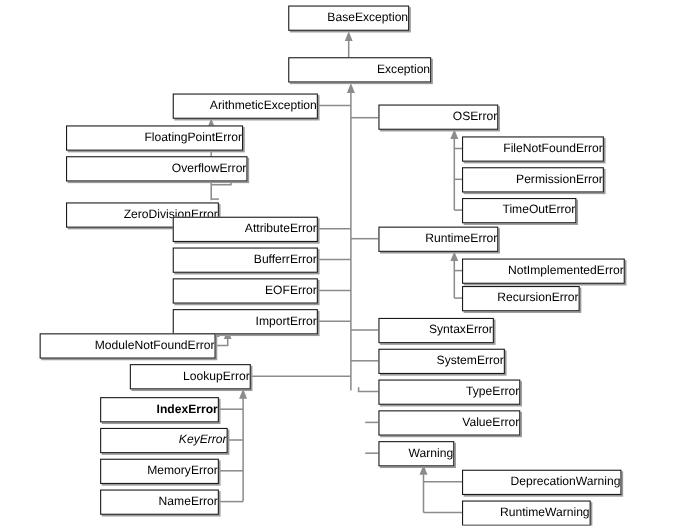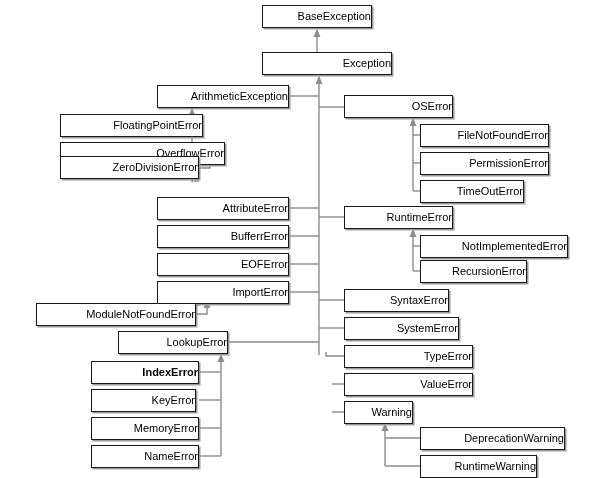--- a/index.html
+++ b/index.html
@@ -82,31 +82,31 @@
       <path d="M420,438 L385,438"></path>
       <path d="M420,466 L385,466"></path>
 
       <path d="M196,314 L207,314 L207,304" marker-end="url(#arrow)"></path>
     </g>
   </svg>
   <div id="nodes">
       <div class="node" style="left: 262px; top: 5px; width: 110px;"><span>BaseException</span></div>
       <div class="node" style="left: 262px; top: 52px; width: 130px;"><span>Exception</span></div>
       <div class="node" style="left: 157px; top: 85px; width: 132px;"><span>ArithmeticException</span></div>
-      <div class="node" style="left: 60px; top: 114px; width: 143px;"><span>FloatingPointError</span></div>
+      <div class="node" style="left: 60px; top: 114px; width: 161px;"><span>FloatingPointError</span></div>
       <div class="node" style="left: 60px; top: 142px; width: 165px; padding-left: 20px;"><span>OverflowError</span></div>
-      <div class="node" style="left: 60px; top: 156px; width: 139px;"><span>ZeroDivisionError</span></div>
+      <div class="node" style="left: 60px; top: 184px; width: 139px;"><span>ZeroDivisionError</span></div>
       <div class="node" style="left: 157px; top: 197px; width: 132px;"><span>AttributeError</span></div>
       <div class="node" style="left: 157px; top: 225px; width: 132px;"><span>BufferrError</span></div>
       <div class="node" style="left: 157px; top: 253px; width: 132px;"><span>EOFError</span></div>
       <div class="node" style="left: 157px; top: 281px; width: 132px;"><span>ImportError</span></div>
       <div class="node" style="left: 36px; top: 303px; width: 160px;"><span>ModuleNotFoundError</span></div>
       <div class="node" style="left: 118px; top: 331px; width: 110px;"><span>LookupError</span></div>
       <div class="node" style="left: 91px; top: 361px; width: 108px; font-weight: bold;"><span>IndexError</span></div>
-      <div class="node" style="left: 91px; top: 389px; width: 105px;"><span>KeyError</span></div>
+      <div class="node" style="left: 91px; top: 389px; width: 116px; font-style: italic;"><span>KeyError</span></div>
       <div class="node" style="left: 91px; top: 417px; width: 108px;"><span>MemoryError</span></div>
       <div class="node" style="left: 91px; top: 445px; width: 108px;"><span>NameError</span></div>
       <div class="node" style="left: 344px; top: 95px; width: 109px;"><span>OSError</span></div>
       <div class="node" style="left: 420px; top: 124px; width: 129px;"><span>FileNotFoundError</span></div>
       <div class="node" style="left: 420px; top: 152px; width: 129px;"><span>PermissionError</span></div>
       <div class="node" style="left: 420px; top: 180px; width: 104px;"><span>TimeOutError</span></div>
       <div class="node" style="left: 344px; top: 206px; width: 109px;"><span>RuntimeError</span></div>
       <div class="node" style="left: 420px; top: 235px; width: 148px;"><span>NotImplementedError</span></div>
       <div class="node" style="left: 420px; top: 260px; width: 107px;"><span>RecursionError</span></div>
       <div class="node" style="left: 344px; top: 289px; width: 105px;"><span>SyntaxError</span></div>

